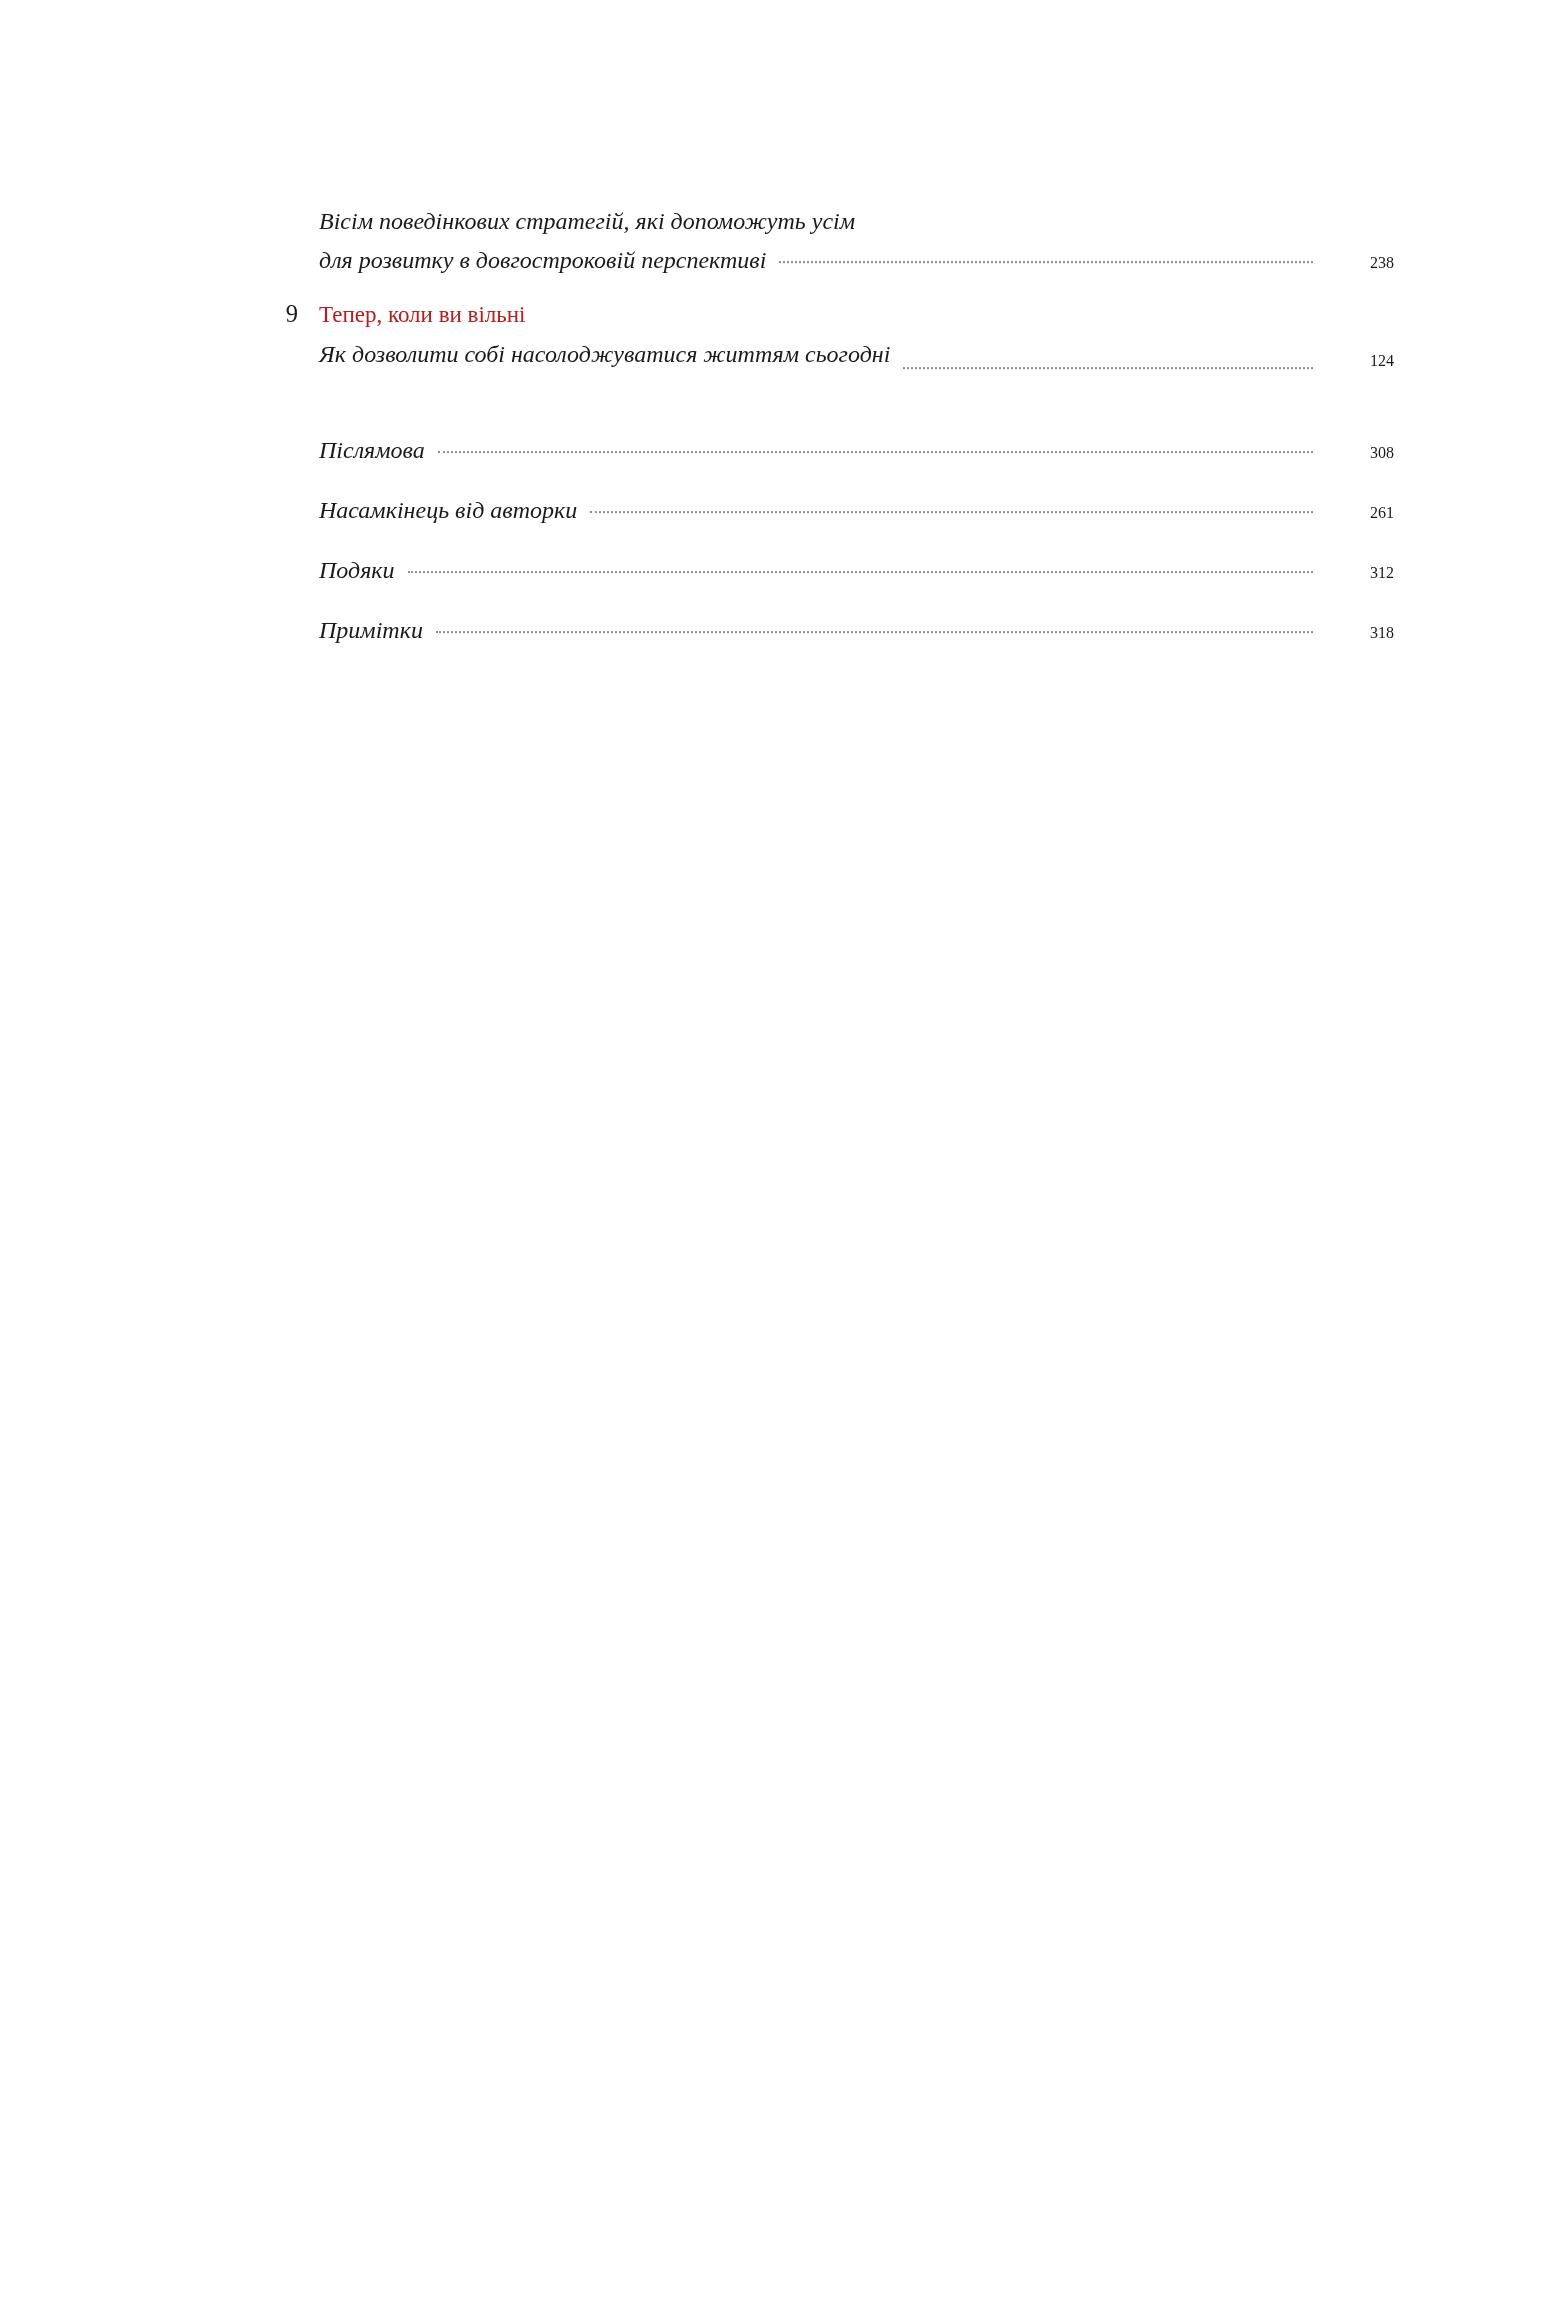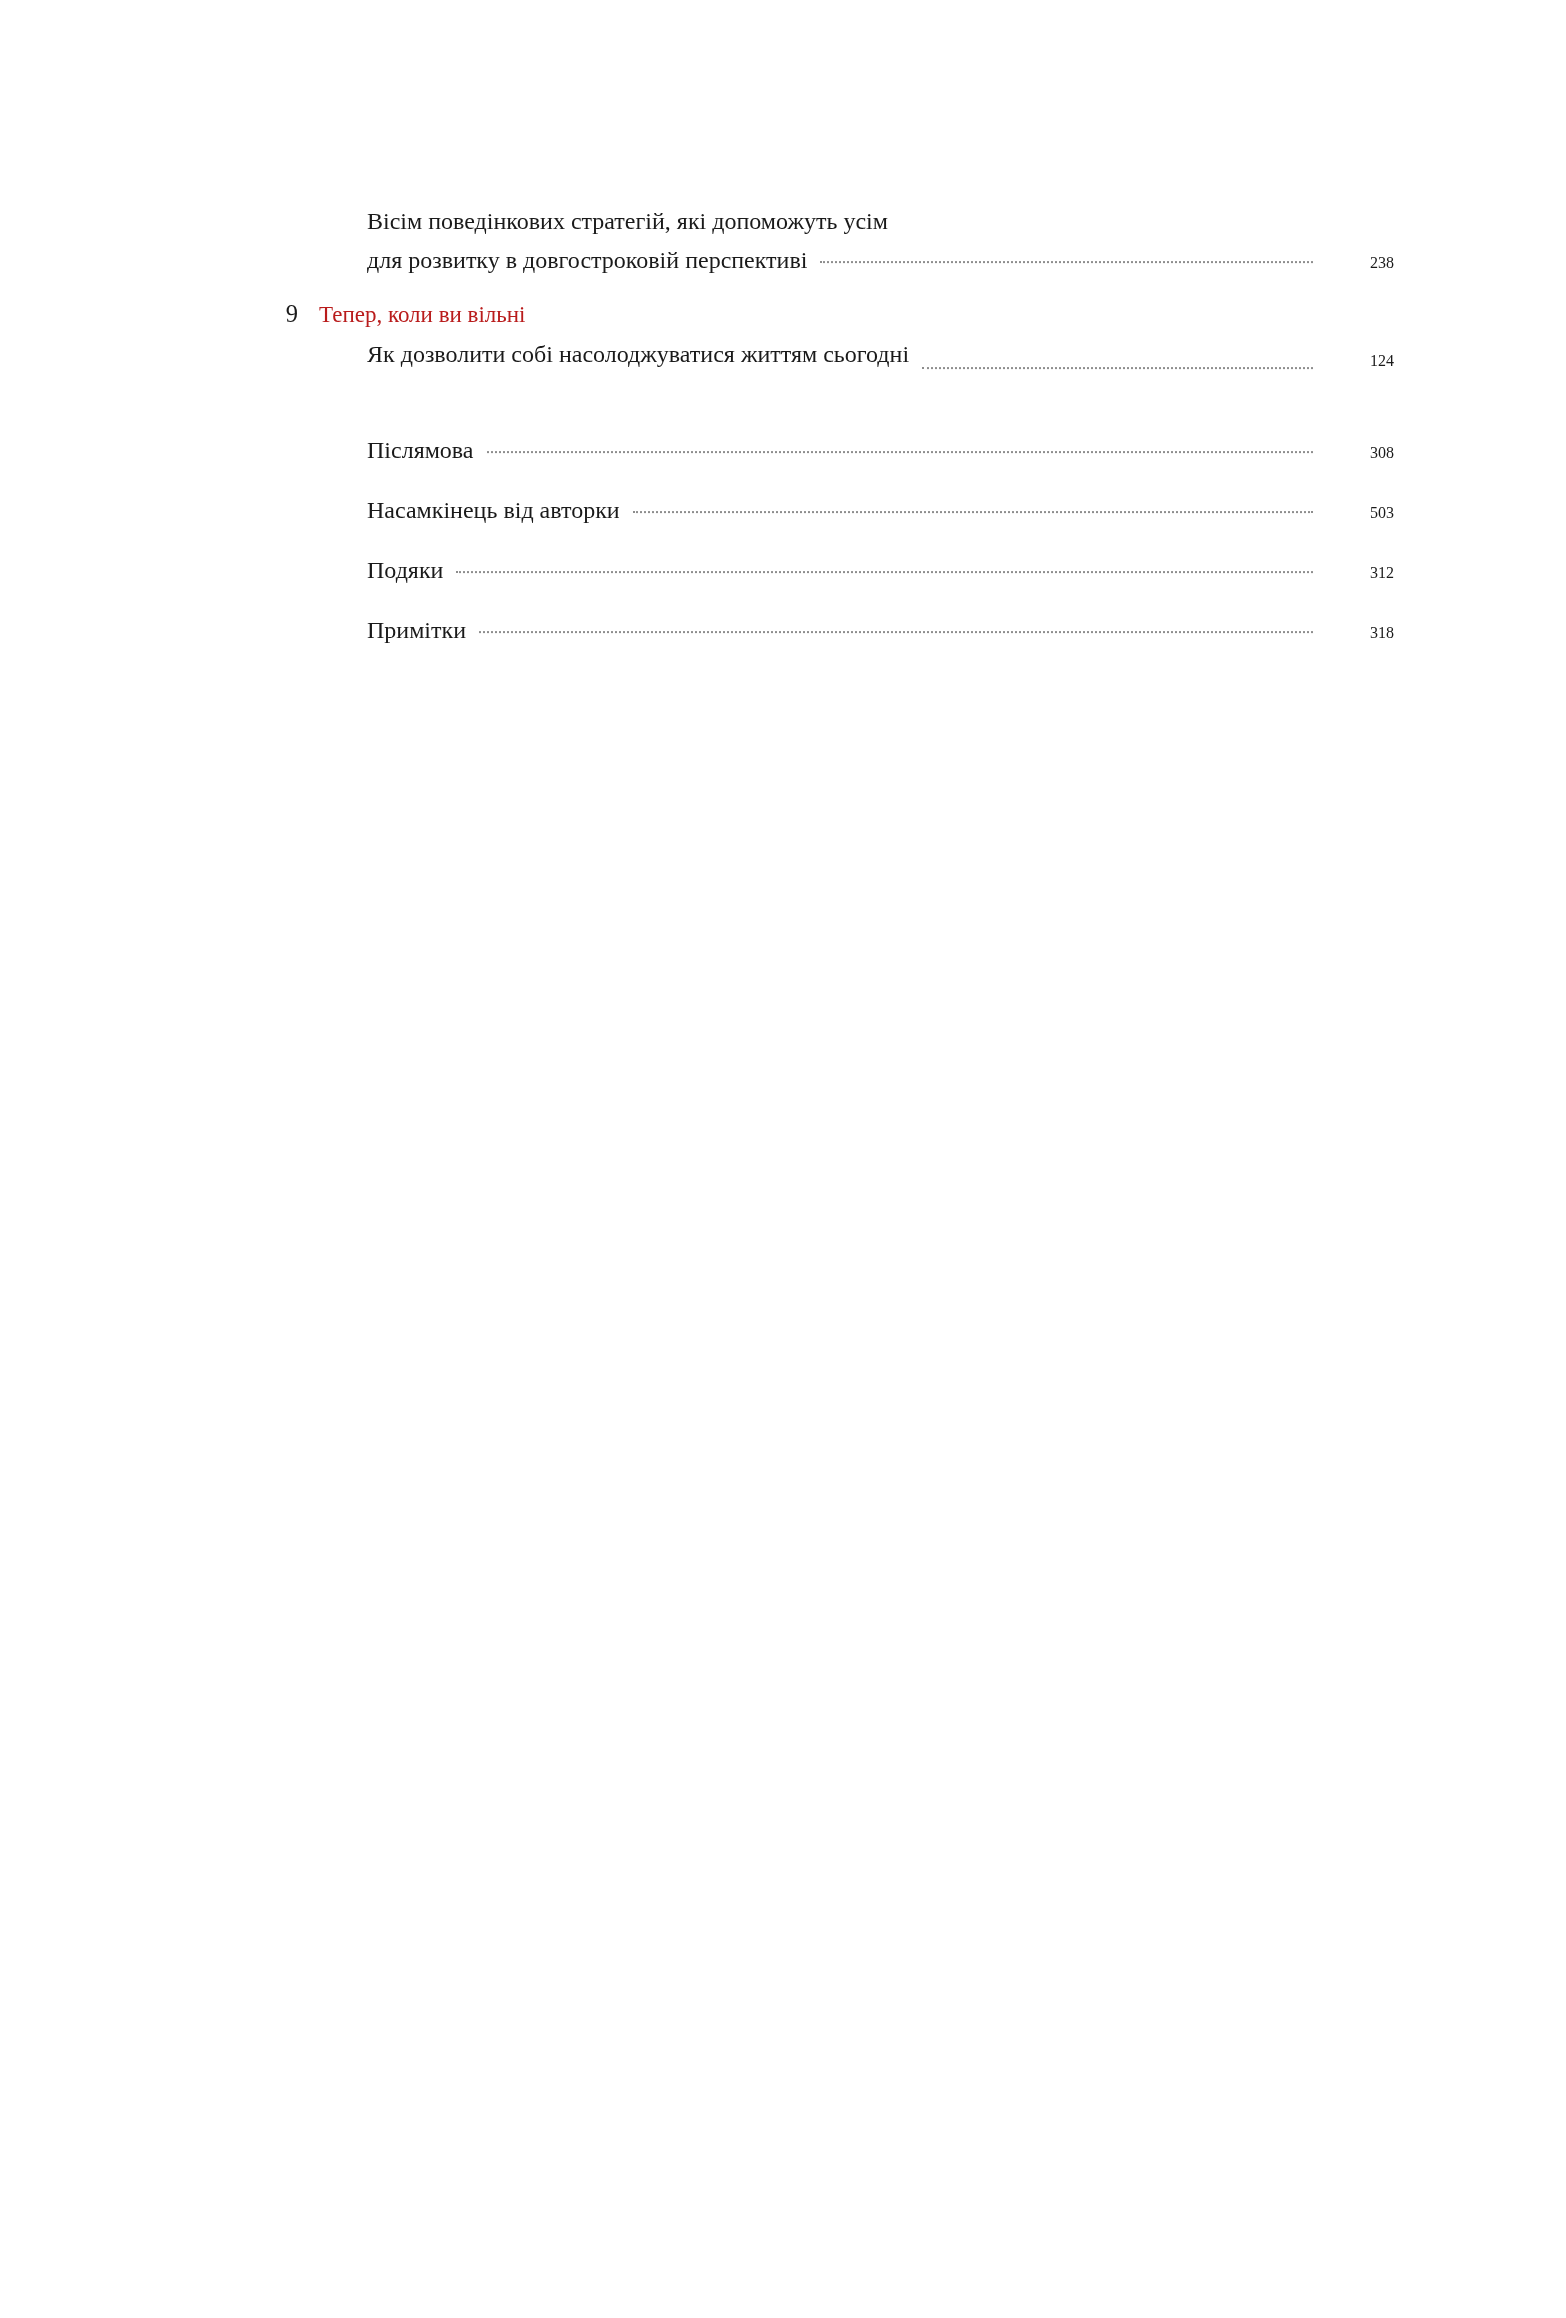--- a/index.html
+++ b/index.html
@@ -62,25 +62,25 @@
   }
   .title-plain {
     font-family: "Liberation Serif", serif;
     font-size: 23px;
     line-height: 1.62;
     color: #b91c1c;
     white-space: nowrap;
   }
   .title-italic {
     font-family: "Liberation Serif", serif;
+    font-style: italic;
     font-size: 24px;
     line-height: 1.62;
     color: #1a1a1a;
     white-space: nowrap;
-    margin-left: 48px;
   }
   .leader {
     flex: 1 1 auto;
     margin: 0 11.4px 0 13px;
     position: relative;
     height: 0.8px;
     transform: translateY(-4.9px);
     border-bottom: 2px dotted #8d8d8d;
     min-width: 16.3px;
   }
@@ -157,21 +157,21 @@
       </div>
     </div>
 
     <div class="entry back-entry">
       <div class="entry-row">
         <div class="num-col"></div>
         <div class="text-col">
           <div class="line">
             <span class="title-italic">Насамкінець від авторки</span>
             <span class="leader"></span>
-            <span class="pageno">503</span>
+            <span class="pageno">261</span>
           </div>
         </div>
       </div>
     </div>
 
     <div class="entry back-entry">
       <div class="entry-row">
         <div class="num-col"></div>
         <div class="text-col">
           <div class="line">

